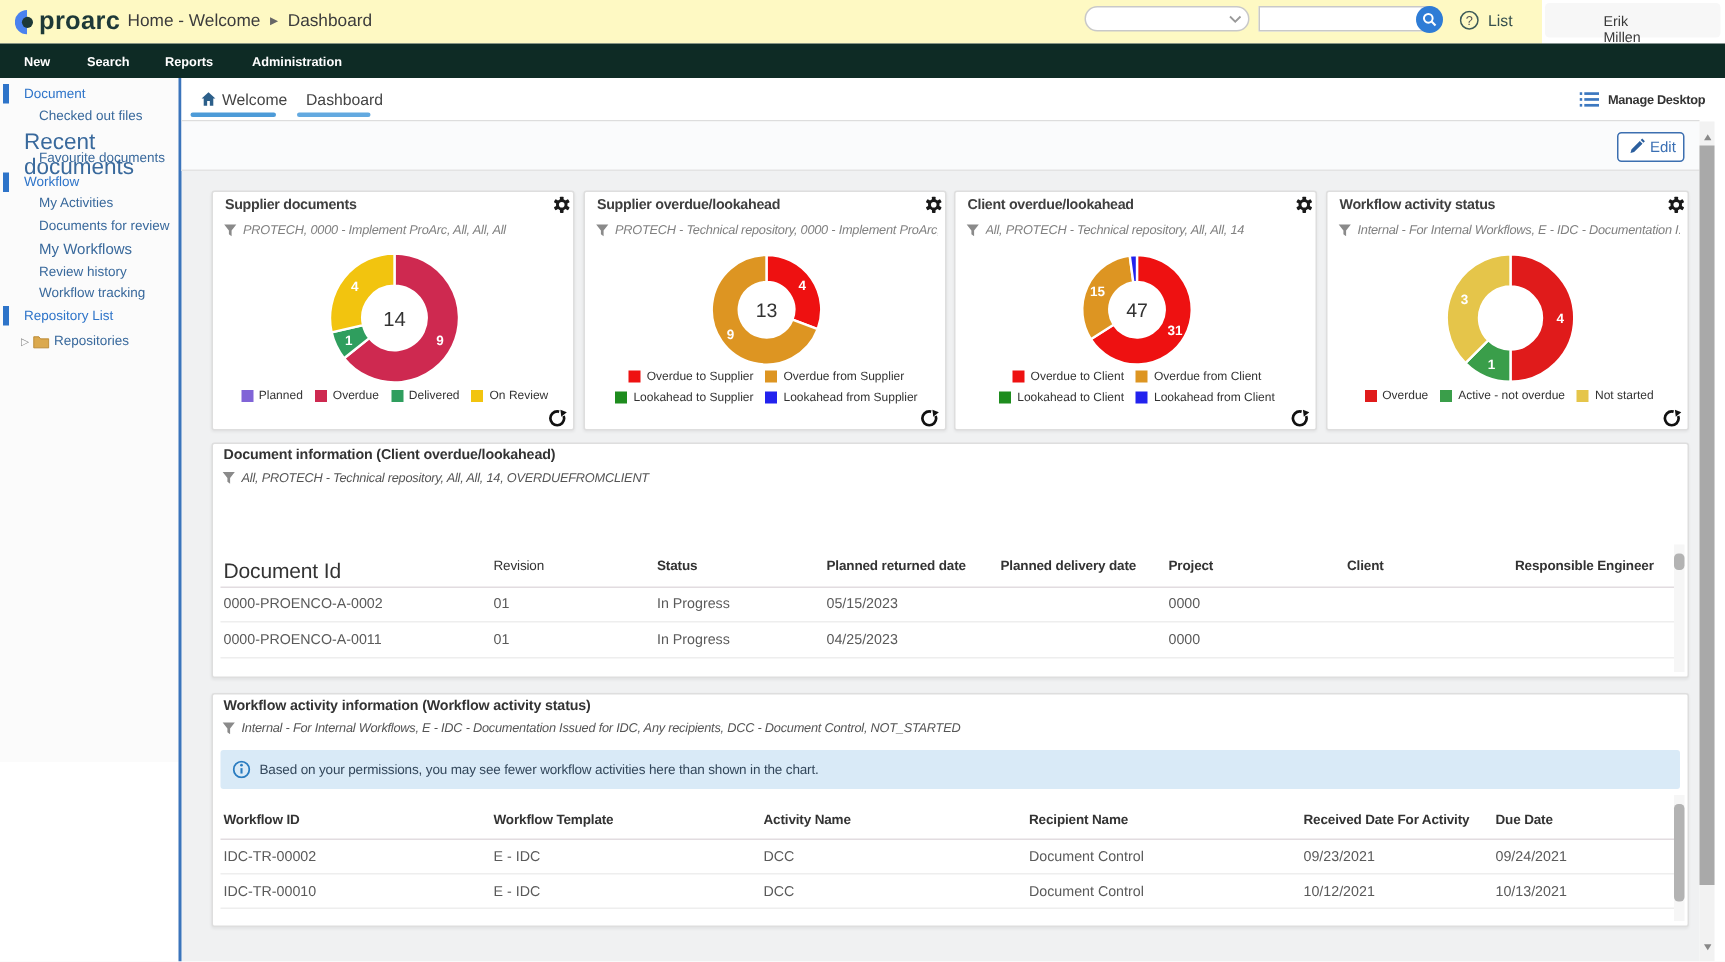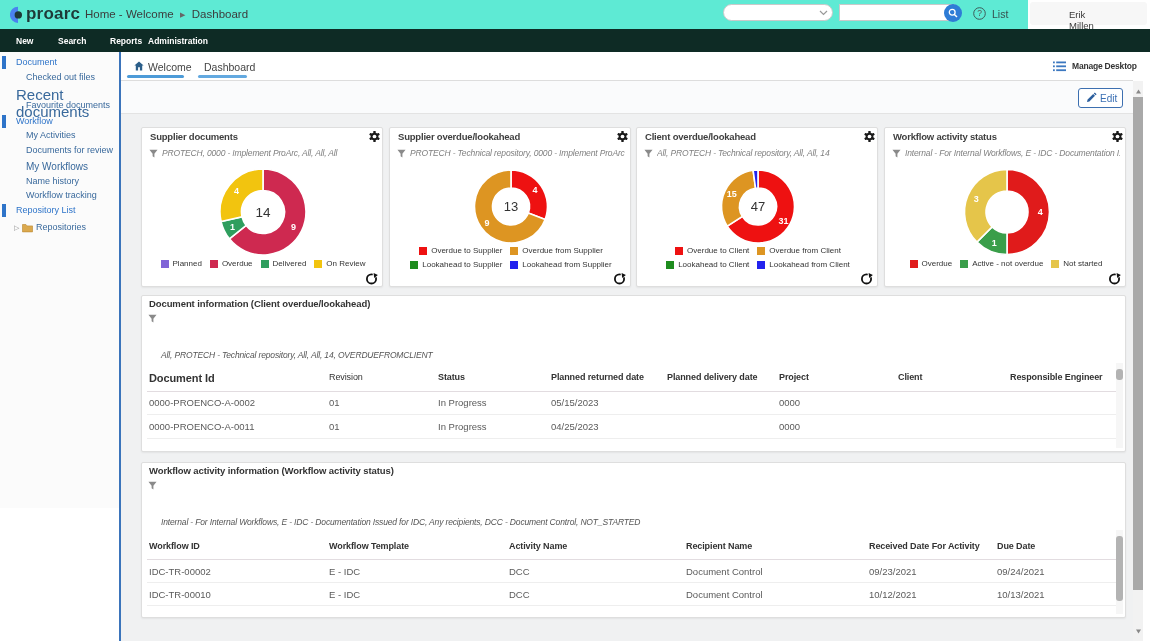--- a/index.html
+++ b/index.html
@@ -2,29 +2,29 @@
 <html><head><meta charset="utf-8">
 <style>
 * { margin:0; padding:0; box-sizing:border-box; }
 html,body { width:1150px; height:641px; font-family:"Liberation Sans", sans-serif; background:#fff; overflow:hidden; }
 #page { position:relative; width:1150px; height:641px; }
 .card { position:absolute; top:127px; width:242px; height:160px; background:#fff; border:1px solid #dedede; border-radius:2px; box-shadow:0 1px 2px rgba(0,0,0,0.06); }
 .ctitle { position:absolute; left:8px; top:3px; font-size:9.5px; font-weight:bold; color:#3f3f3f; letter-spacing:-0.2px; }
 .cfilter { position:absolute; left:20px; top:20px; font-size:8.5px; letter-spacing:-0.15px; font-style:italic; color:#808080; width:215px; white-space:nowrap; overflow:hidden; }
 .panel { position:absolute; left:141px; width:985px; background:#fff; border:1px solid #dedede; border-radius:2px; box-shadow:0 1px 2px rgba(0,0,0,0.06); }
 .ptitle { position:absolute; left:7px; top:2px; font-size:9.5px; font-weight:bold; color:#333; letter-spacing:-0.1px; }
-.pfilter { position:absolute; left:19px; top:17px; font-size:8.5px; letter-spacing:-0.15px; font-style:italic; color:#555;margin-top:37px; }
+.pfilter { position:absolute; left:19px; top:17px; font-size:8.5px; letter-spacing:-0.15px; font-style:italic; color:#555; }
 .infobar { position:absolute; left:5px; right:5px; top:35px; height:26px; background:#d9eaf7; border-radius:2px; }
 .infobar span { position:absolute; left:26px; top:8px; font-size:9px; letter-spacing:-0.1px; color:#33475b; }
 </style></head>
 <body>
 <div id="page">
 <div style="position:absolute;left:121px;top:114px;width:1012px;height:527px;background:#f0f1f2"></div>
 
-<div style="position:absolute;left:0;top:0;width:1028px;height:29px;background:#5eead4">
+<div style="position:absolute;left:0;top:0;width:1028px;height:29px;background:#fef9c3">
  <svg style="position:absolute;left:10px;top:6px" width="14" height="18" viewBox="0 0 14 18">
    <path d="M8,0.7 A8.1,8.1 0 0 0 8,16.9 Z" fill="#4a82ef"></path>
    <circle cx="8.3" cy="8.9" r="3.7" fill="#1e3938"></circle>
  </svg>
  <div style="position:absolute;left:26px;top:4px;font-size:17px;font-weight:bold;color:#1e3938;letter-spacing:0.2px">proarc</div>
  <div style="position:absolute;left:85px;top:8px;font-size:11.5px;color:#3c3c3c">Home - Welcome&nbsp;&nbsp;<span style="font-size:7px;color:#666;position:relative;top:-1px">▶</span>&nbsp;&nbsp;Dashboard</div>
  <div style="position:absolute;left:723px;top:4px;width:110px;height:17px;border:1px solid #c9c9c9;border-radius:9px;background:#fff"></div>
  <svg style="position:absolute;left:819px;top:10px" width="9" height="6" viewBox="0 0 9 6">
         <polyline points="1,1 4.5,4.5 8,1" fill="none" stroke="#999" stroke-width="1.2"></polyline>
       </svg>
@@ -39,34 +39,34 @@
    <text x="6.5" y="9.4" text-anchor="middle" font-size="8.5" fill="#555" font-family="Liberation Sans">?</text>
  </svg>
  <div style="position:absolute;left:992px;top:8px;font-size:10.5px;color:#37504f">List</div>
  <div style="position:absolute;left:1030px;top:2px;width:117px;height:23px;background:#f7f7f7;border-radius:3px"></div>
  <div style="position:absolute;left:1069px;top:9px;font-size:9.5px;color:#3a3a3a">Erik Millen <span style="font-size:7px;color:#333">▼</span></div>
 </div>
 <div style="position:absolute;left:0;top:29px;width:1150px;height:23px;background:#0e2b25;color:#fff;font-size:8.5px;font-weight:bold">
  <span style="position:absolute;left:16px;top:7px">New</span>
  <span style="position:absolute;left:58px;top:7px">Search</span>
  <span style="position:absolute;left:110px;top:7px">Reports</span>
- <span style="position:absolute;left:148px;top:7px">Administration</span>
+ <span style="position:absolute;left:168px;top:7px">Administration</span>
 </div>
 <div style="position:absolute;left:0;top:52px;width:119px;height:456px;background:#fbfbfb">
       <div style="position:absolute;left:2px;top:4px;width:4px;height:13px;background:#2e74c9"></div>
       <div style="position:absolute;left:16px;top:5px;font-size:9px;color:#2e74c9">Document</div>
       <div style="position:absolute;left:26px;top:20px;font-size:9px;color:#39699c">Checked out files</div>
       <div style="position:absolute;left:16px;top:34px;font-size:15px;color:#39699c">Recent documents</div>
       <div style="position:absolute;left:26px;top:48px;font-size:9px;color:#39699c">Favourite documents</div>
       <div style="position:absolute;left:2px;top:63px;width:4px;height:13px;background:#2e74c9"></div>
       <div style="position:absolute;left:16px;top:64px;font-size:9px;color:#2e74c9">Workflow</div>
       <div style="position:absolute;left:26px;top:78px;font-size:9px;color:#39699c">My Activities</div>
       <div style="position:absolute;left:26px;top:93px;font-size:9px;color:#39699c">Documents for review</div>
       <div style="position:absolute;left:26px;top:109px;font-size:10px;color:#39699c">My Workflows</div>
-      <div style="position:absolute;left:26px;top:124px;font-size:9px;color:#39699c">Name history</div>
+      <div style="position:absolute;left:26px;top:124px;font-size:9px;color:#39699c">Review history</div>
       <div style="position:absolute;left:26px;top:138px;font-size:9px;color:#39699c">Workflow tracking</div>
       <div style="position:absolute;left:2px;top:152px;width:4px;height:13px;background:#2e74c9"></div>
       <div style="position:absolute;left:16px;top:153px;font-size:9px;color:#2e74c9">Repository List</div>
       <div style="position:absolute;left:14px;top:172px;font-size:7px;color:#888">▷</div>
       <svg style="position:absolute;left:22px;top:171px" width="11" height="10" viewBox="0 0 11 10">
         <path d="M0.5,1.5 h3.4 l1.2,1.4 h5.4 v6 h-10 Z" fill="#dba94e" stroke="#b8862f" stroke-width="0.6"></path>
       </svg>
       <div style="position:absolute;left:36px;top:170px;font-size:9px;color:#39699c">Repositories</div>
     </div>
 <div style="position:absolute;left:119px;top:52px;width:2px;height:589px;background:#3b74bb"></div>
@@ -231,21 +231,21 @@
         <path d="M8.6,1.1 L12.9,2.9 L9.2,5.9 Z" fill="#111"></path>
       </svg>
 </div>
 <div class="panel" style="top:295px;height:157px">
 <div class="ptitle">Document information (Client overdue/lookahead)</div>
 <svg style="position:absolute;left:6px;top:18px" width="9" height="9" viewBox="0 0 10 10">
         <path d="M0.5,0.8 L9.5,0.8 L6,5.2 L6,9.4 L4,8 L4,5.2 Z" fill="#8a8a8a"></path>
       </svg>
 <div class="pfilter">All, PROTECH - Technical repository, All, All, 14, OVERDUEFROMCLIENT</div>
 <div style="position:absolute;left:0;top:0;right:0;bottom:0;font-size:9.5px">
-<div style="position:absolute;left:7px;top:76px;font-weight:bold;color:#333;font-size:11px;letter-spacing:-0.1px;white-space:nowrap">Document Id</div>
+<div style="position:absolute;left:7px;top:76px;font-weight:normal;color:#333;font-size:14px;letter-spacing:-0.1px;white-space:nowrap">Document Id</div>
         <div style="position:absolute;left:187px;top:76px;font-weight:normal;color:#333;font-size:9px;letter-spacing:-0.1px;white-space:nowrap">Revision</div>
         <div style="position:absolute;left:296px;top:76px;font-weight:bold;color:#333;font-size:9px;letter-spacing:-0.1px;white-space:nowrap">Status</div>
         <div style="position:absolute;left:409px;top:76px;font-weight:bold;color:#333;font-size:9px;letter-spacing:-0.1px;white-space:nowrap">Planned returned date</div>
         <div style="position:absolute;left:525px;top:76px;font-weight:bold;color:#333;font-size:9px;letter-spacing:-0.1px;white-space:nowrap">Planned delivery date</div>
         <div style="position:absolute;left:637px;top:76px;font-weight:bold;color:#333;font-size:9px;letter-spacing:-0.1px;white-space:nowrap">Project</div>
         <div style="position:absolute;left:756px;top:76px;font-weight:bold;color:#333;font-size:9px;letter-spacing:-0.1px;white-space:nowrap">Client</div>
         <div style="position:absolute;left:868px;top:76px;font-weight:bold;color:#333;font-size:9px;letter-spacing:-0.1px;white-space:nowrap">Responsible Engineer</div>
 <div style="position:absolute;left:7px;top:101px;color:#5a5a5a">0000-PROENCO-A-0002</div>
         <div style="position:absolute;left:187px;top:101px;color:#5a5a5a">01</div>
         <div style="position:absolute;left:296px;top:101px;color:#5a5a5a">In Progress</div>
@@ -262,20 +262,28 @@
 <div style="position:absolute;right:2px;top:67px;width:7px;height:85px;background:#f6f6f6"></div>
 <div style="position:absolute;right:2px;top:73px;width:7px;height:11px;background:#b3b3b3;border-radius:3px"></div>
 </div>
 </div>
 <div class="panel" style="top:462px;height:156px">
 <div class="ptitle">Workflow activity information (Workflow activity status)</div>
 <svg style="position:absolute;left:6px;top:18px" width="9" height="9" viewBox="0 0 10 10">
         <path d="M0.5,0.8 L9.5,0.8 L6,5.2 L6,9.4 L4,8 L4,5.2 Z" fill="#8a8a8a"></path>
       </svg>
 <div class="pfilter">Internal - For Internal Workflows, E - IDC - Documentation Issued for IDC, Any recipients, DCC - Document Control, NOT_STARTED</div>
+<div class="infobar" style="top:37px">
+        <svg style="position:absolute;left:8px;top:7px" width="12" height="12" viewBox="0 0 12 12">
+          <circle cx="6" cy="6" r="5.2" fill="none" stroke="#2a7cc0" stroke-width="1.2"></circle>
+          <rect x="5.3" y="5.1" width="1.4" height="3.6" fill="#2a7cc0"></rect>
+          <circle cx="6" cy="3.1" r="0.9" fill="#2a7cc0"></circle>
+        </svg>
+        <span>Based on your permissions, you may see fewer workflow activities here than shown in the chart.</span>
+      </div>
 <div style="position:absolute;left:0;top:0;right:0;bottom:0;font-size:9.5px">
 <div style="position:absolute;left:7px;top:78px;font-weight:bold;color:#333;font-size:9px;letter-spacing:-0.1px;white-space:nowrap">Workflow ID</div>
         <div style="position:absolute;left:187px;top:78px;font-weight:bold;color:#333;font-size:9px;letter-spacing:-0.1px;white-space:nowrap">Workflow Template</div>
         <div style="position:absolute;left:367px;top:78px;font-weight:bold;color:#333;font-size:9px;letter-spacing:-0.1px;white-space:nowrap">Activity Name</div>
         <div style="position:absolute;left:544px;top:78px;font-weight:bold;color:#333;font-size:9px;letter-spacing:-0.1px;white-space:nowrap">Recipient Name</div>
         <div style="position:absolute;left:727px;top:78px;font-weight:bold;color:#333;font-size:9px;letter-spacing:-0.1px;white-space:nowrap">Received Date For Activity</div>
         <div style="position:absolute;left:855px;top:78px;font-weight:bold;color:#333;font-size:9px;letter-spacing:-0.1px;white-space:nowrap">Due Date</div>
 <div style="position:absolute;left:7px;top:103px;color:#5a5a5a">IDC-TR-00002</div>
         <div style="position:absolute;left:187px;top:103px;color:#5a5a5a">E - IDC</div>
         <div style="position:absolute;left:367px;top:103px;color:#5a5a5a">DCC</div>

